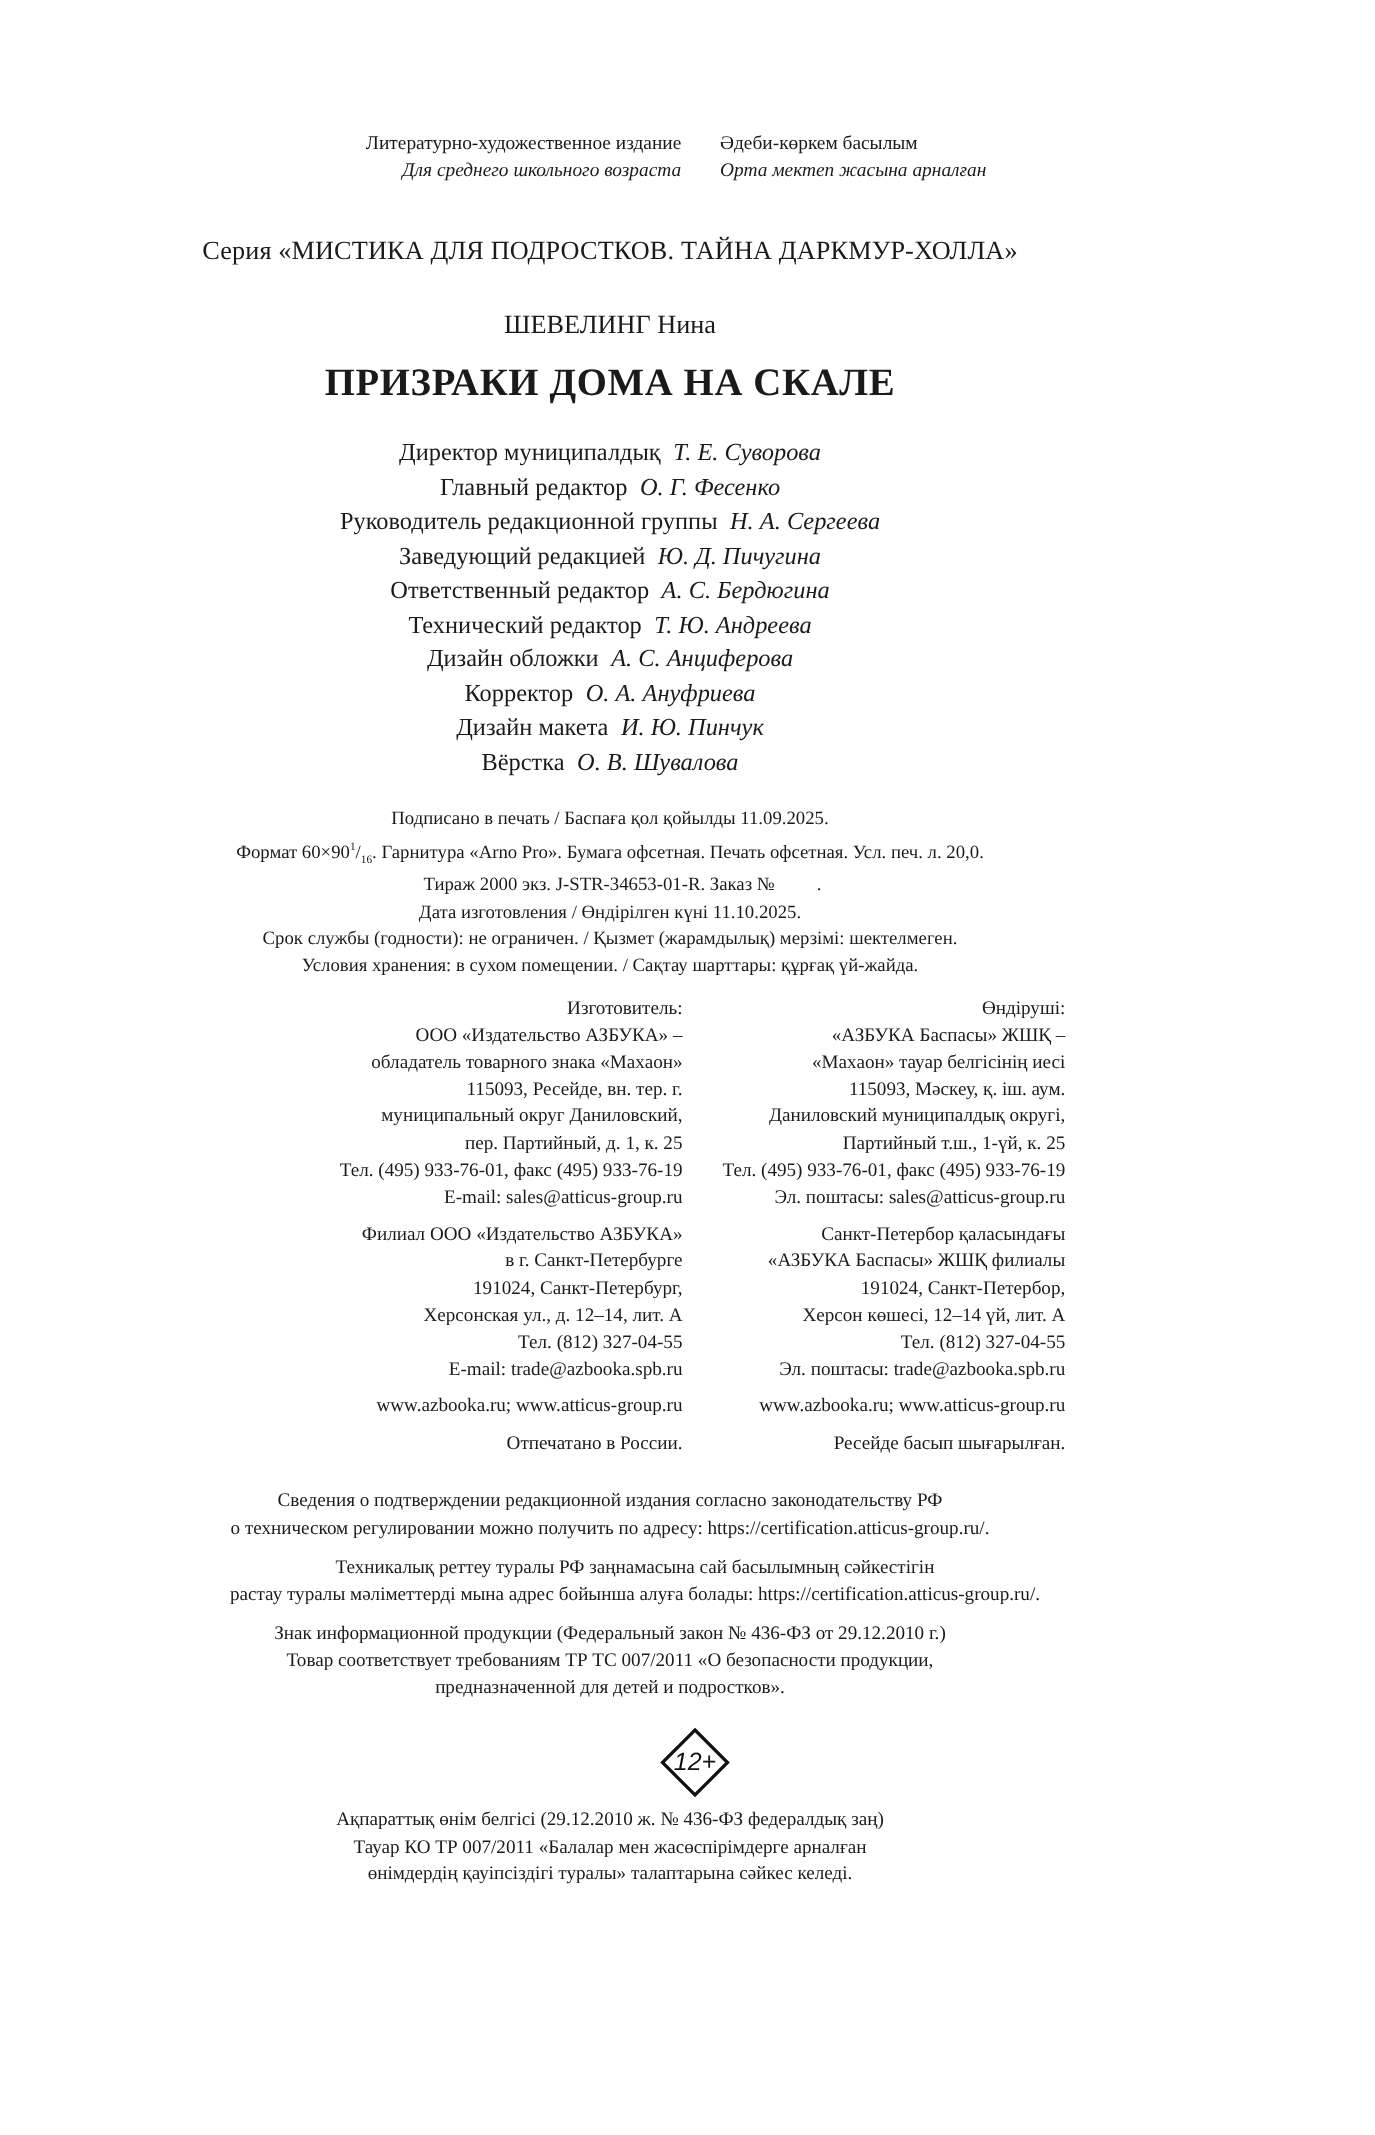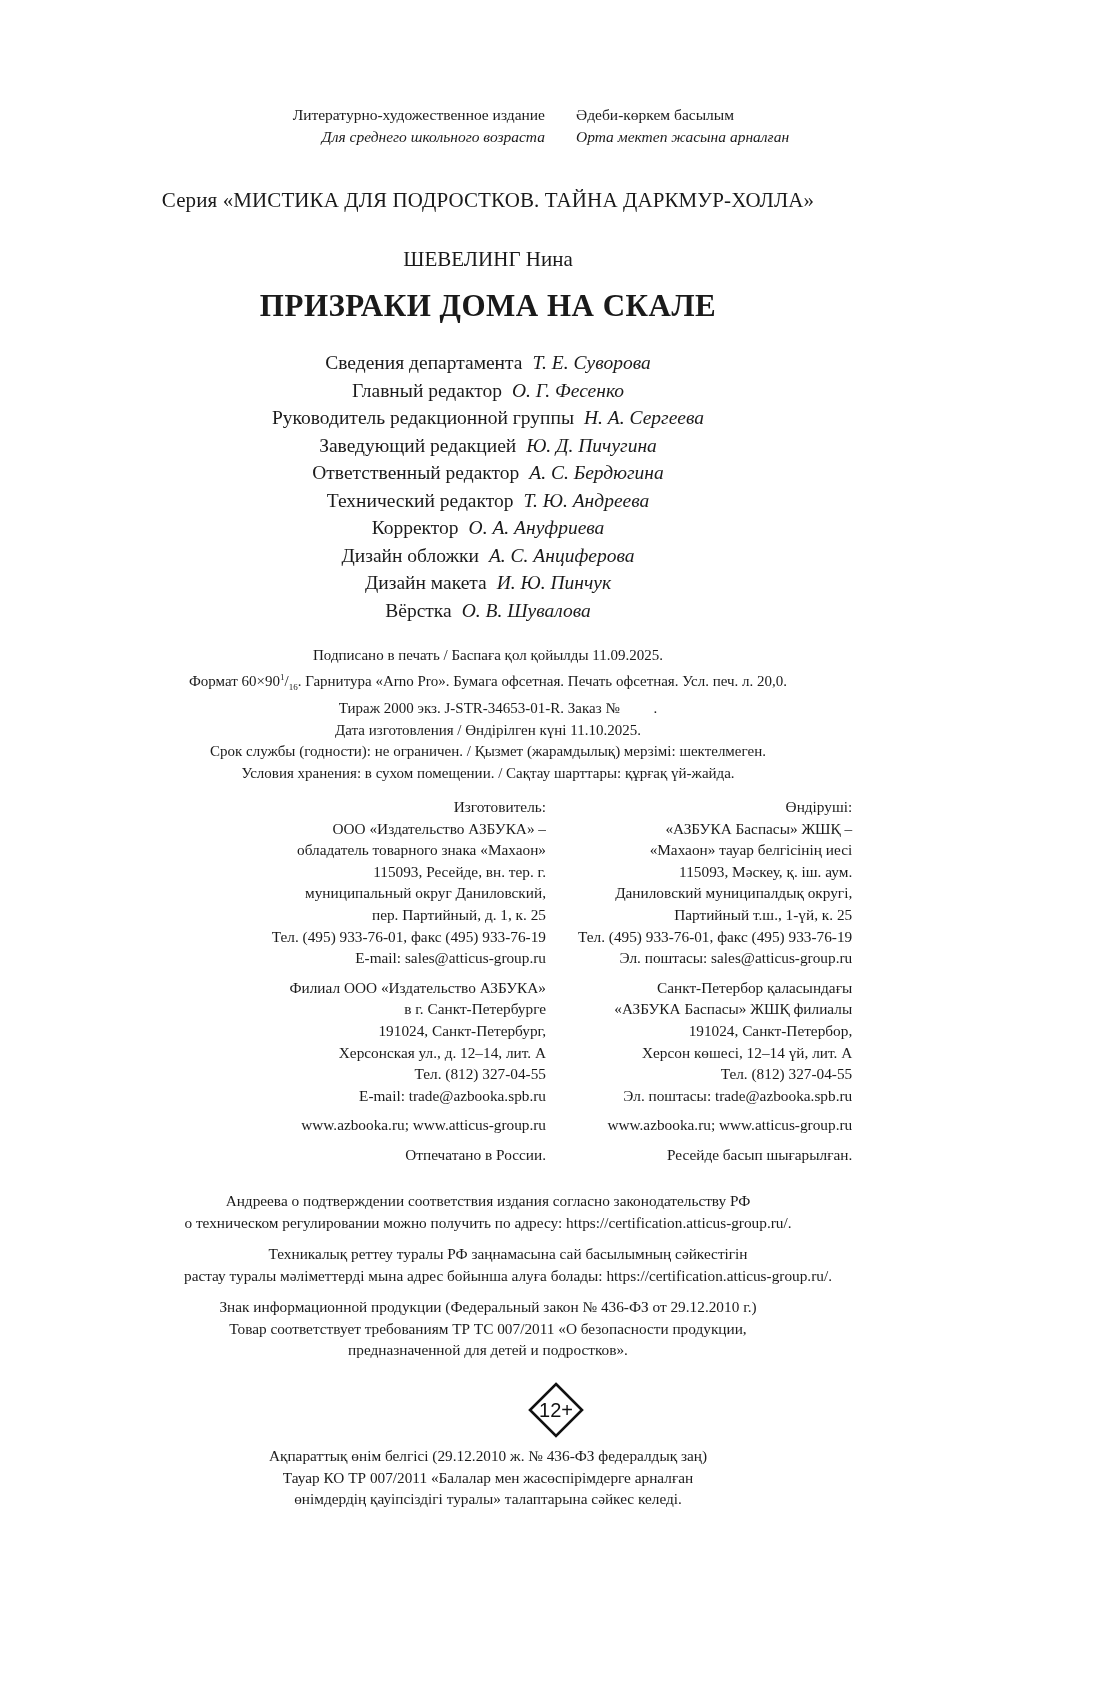--- a/index.html
+++ b/index.html
@@ -54,28 +54,28 @@
 <div class="top-right" style="top:104px;">
   <div>Әдеби-көркем басылым</div>
   <div class="it">Орта мектеп жасына арналған</div>
 </div>
 
 <div class="abs center series">Серия «МИСТИКА ДЛЯ ПОДРОСТКОВ. ТАЙНА ДАРКМУР-ХОЛЛА»</div>
 <div class="abs center author">ШЕВЕЛИНГ Нина</div>
 <div class="abs center title">ПРИЗРАКИ ДОМА НА СКАЛЕ</div>
 
 <div class="abs center credits">
-  <div class="row"><span class="role">Сведения департамента</span><span class="name">Т. Е. Суворова</span></div>
+  <div class="row"><span class="role">Директор муниципалдық</span><span class="name">Т. Е. Суворова</span></div>
   <div class="row"><span class="role">Главный редактор</span><span class="name">О. Г. Фесенко</span></div>
   <div class="row"><span class="role">Руководитель редакционной группы</span><span class="name">Н. А. Сергеева</span></div>
   <div class="row"><span class="role">Заведующий редакцией</span><span class="name">Ю. Д. Пичугина</span></div>
   <div class="row"><span class="role">Ответственный редактор</span><span class="name">А. С. Бердюгина</span></div>
   <div class="row"><span class="role">Технический редактор</span><span class="name">Т. Ю. Андреева</span></div>
+  <div class="row"><span class="role">Дизайн обложки</span><span class="name">А. С. Анциферова</span></div>
   <div class="row"><span class="role">Корректор</span><span class="name">О. А. Ануфриева</span></div>
-  <div class="row"><span class="role">Дизайн обложки</span><span class="name">А. С. Анциферова</span></div>
   <div class="row"><span class="role">Дизайн макета</span><span class="name">И. Ю. Пинчук</span></div>
   <div class="row"><span class="role">Вёрстка</span><span class="name">О. В. Шувалова</span></div>
 </div>
 
 <div class="abs center imprint">
   <div>Подписано в печать / Баспаға қол қойылды 11.09.2025.</div>
   <div><span>Формат 60×90</span><sup>1</sup>/<sub>16</sub><span>. Гарнитура «Arno Pro». Бумага офсетная. Печать офсетная. Усл. печ. л. 20,0.</span></div>
   <div style="white-space:pre;padding-left:20px;">Тираж 2000 экз. J-STR-34653-01-R. Заказ №         .</div>
   <div>Дата изготовления / Өндірілген күні 11.10.2025.</div>
   <div>Срок службы (годности): не ограничен. / Қызмет (жарамдылық) мерзімі: шектелмеген.</div>
@@ -121,37 +121,37 @@
     <div>Тел. (812) 327-04-55</div>
     <div>Эл. поштасы: trade@azbooka.spb.ru</div>
     <div class="gap"></div>
     <div>www.azbooka.ru; www.atticus-group.ru</div>
     <div class="gap"></div>
     <div>Ресейде басып шығарылған.</div>
   </div>
 </div>
 
 <div class="abs center para p1">
-  <div>Андреева о подтверждении соответствия издания согласно законодательству РФ</div>
+  <div>Сведения о подтверждении редакционной издания согласно законодательству РФ</div>
   <div>о техническом регулировании можно получить по адресу: https://certification.atticus-group.ru/.</div>
 </div>
 <div class="abs center para p2">
   <div>Техникалық реттеу туралы РФ заңнамасына сай басылымның сәйкестігін</div>
   <div>растау туралы мәліметтерді мына адрес бойынша алуға болады: https://certification.atticus-group.ru/.</div>
 </div>
 <div class="abs center para p3">
   <div>Знак информационной продукции (Федеральный закон № 436-ФЗ от 29.12.2010 г.)</div>
   <div>Товар соответствует требованиям ТР ТС 007/2011 «О безопасности продукции,</div>
   <div>предназначенной для детей и подростков».</div>
 </div>
 
 <div class="age-badge">
   <svg width="56" height="56" viewBox="0 0 56 56">
     <polygon points="28,2 54,28 28,54 2,28" fill="#fff" stroke="#111" stroke-width="2.6"></polygon>
   </svg>
-  <div style="position:absolute;left:0;top:0;width:56px;height:56px;line-height:56px;text-align:center;font-family:'Liberation Sans',sans-serif;font-size:20px;color:#111;">12+</div>
+  <div style="position:absolute;left:0;top:0;width:56px;height:56px;line-height:56px;text-align:center;font-family:'Liberation Sans',sans-serif;font-size:20px;color:#111;font-style:italic;">12+</div>
 </div>
 
 <div class="abs center para p4">
   <div>Ақпараттық өнім белгісі (29.12.2010 ж. № 436-ФЗ федералдық заң)</div>
   <div>Тауар КО ТР 007/2011 «Балалар мен жасөспірімдерге арналған</div>
   <div>өнімдердің қауіпсіздігі туралы» талаптарына сәйкес келеді.</div>
 </div>
 
 </body></html>

